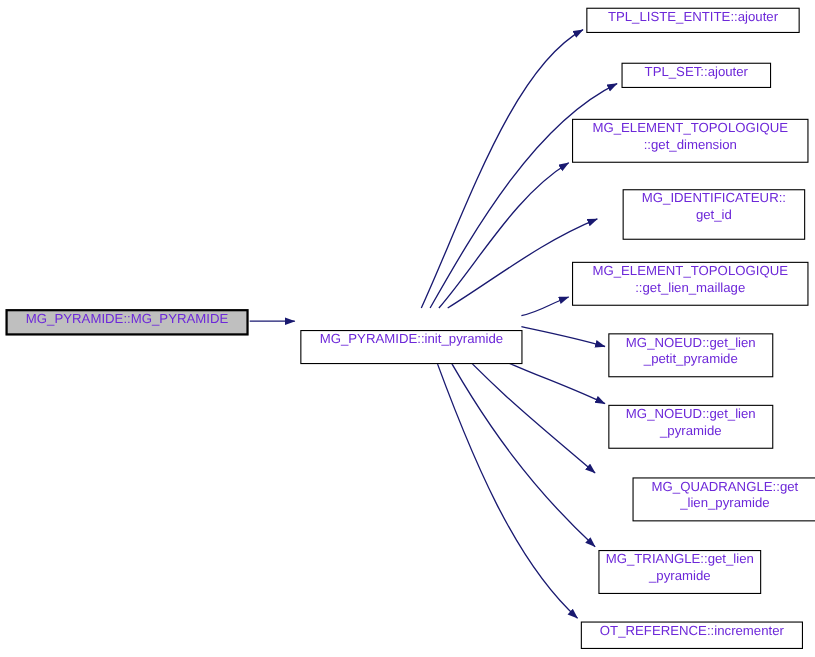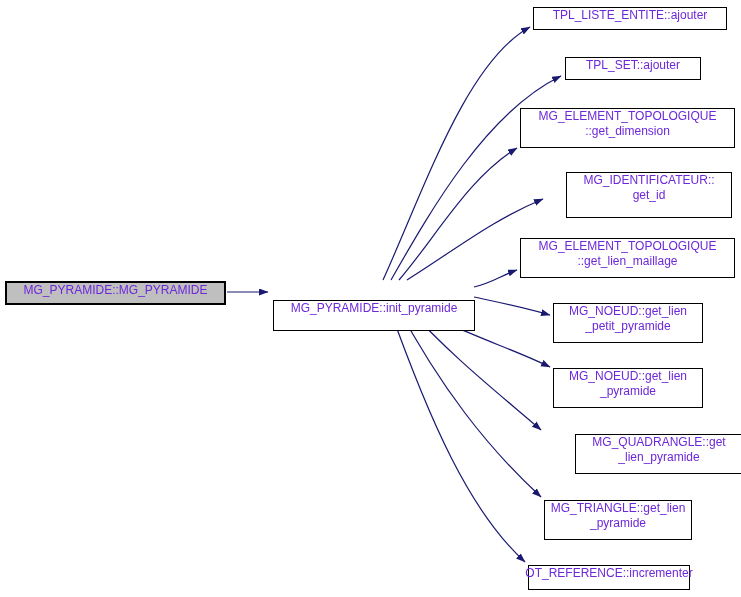--- a/index.html
+++ b/index.html
@@ -23,21 +23,21 @@
   .n-mid {left:273px;top:280px;width:202px;height:31px;margin-top:20px;}
   .n-c0  {left:533px;top:7px;  width:194px;height:23px;}
   .n-c1  {left:565px;top:57px; width:136px;height:23px;}
   .n-c2  {left:520px;top:108px;width:215px;height:40px;}
   .n-c3  {left:546px;top:172px;width:166px;height:46px;margin-left:20px;}
   .n-c4  {left:520px;top:238px;width:215px;height:40px;}
   .n-c5  {left:553px;top:303px;width:150px;height:40px;}
   .n-c6  {left:553px;top:368px;width:150px;height:40px;}
   .n-c7  {left:544px;top:434px;width:168px;height:40px;margin-left:31px;}
   .n-c8  {left:544px;top:500px;width:148px;height:40px;}
-  .n-c9  {left:528px;top:565px;width:162px;height:25px;}
+  .n-c9  {left:528px;top:565px;width:202px;height:25px;}
 </style>
 </head>
 <body>
 
 <div class="canvas">
 
   <svg class="edges" viewBox="0 0 741 597" xmlns="http://www.w3.org/2000/svg">
     <defs>
       <marker id="arrow" markerWidth="11" markerHeight="9" refX="9" refY="3.5" orient="auto" markerUnits="userSpaceOnUse">
         <path d="M0,0 L9.5,3.5 L0,7 z"></path>

